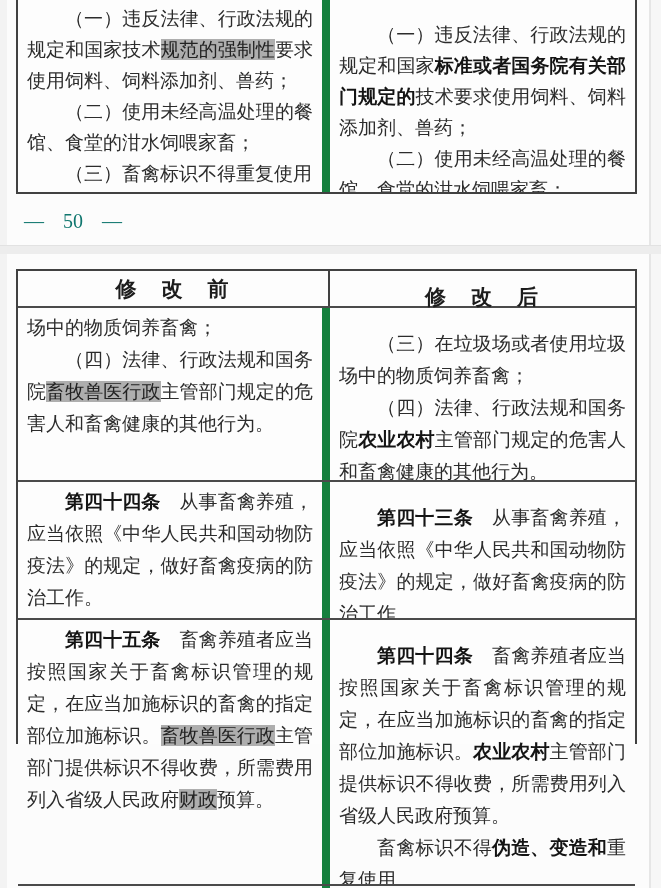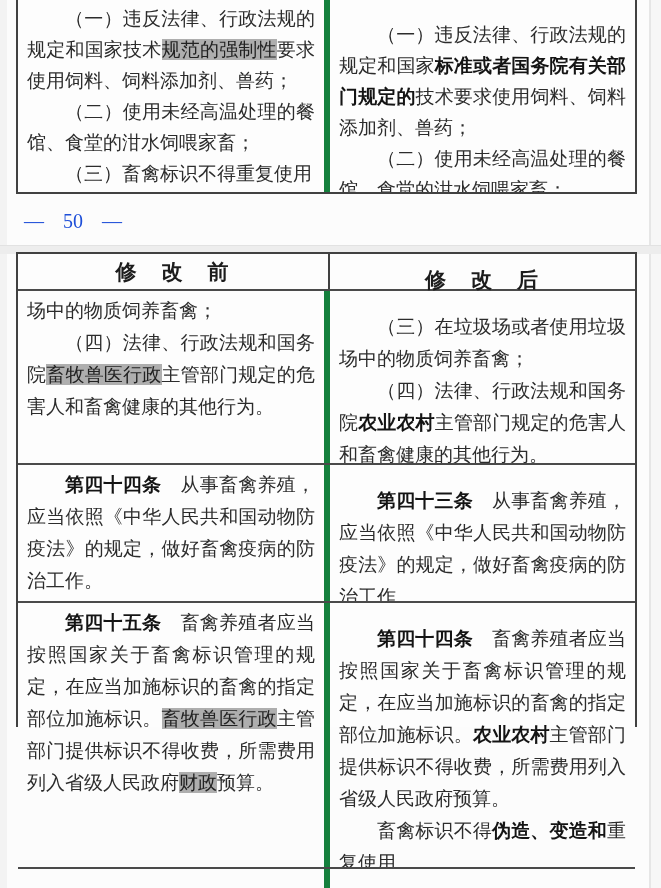--- a/index.html
+++ b/index.html
@@ -11,25 +11,25 @@
   }
   
   .edge-left{position:absolute;left:0;top:0;width:7px;height:888px;background:#f3f3f3;}
   .edge-right{position:absolute;left:649px;top:0;width:2px;height:888px;background:#e6e6e6;}
   .edge-right-shade{position:absolute;left:651px;top:0;width:10px;height:888px;background:#f7f7f7;}
   .page-break{position:absolute;left:0;top:245px;width:661px;height:8px;background:#ededed;border-top:1px solid #e2e2e2;}
 
   
   .table{position:absolute;left:16px;width:621px;box-sizing:border-box;border:2px solid #414141;background:#fdfdfd;}
   .table-top{top:0;height:194px;border-top:none;}
-  .table-main{top:252px;height:475px;border-bottom:none;}
+  .table-main{top:269px;height:475px;border-bottom:none;}
   .trow{display:flex;box-sizing:border-box;border-bottom:2px solid #4a4a4a;}
   .trow:last-child{border-bottom:none;}
   .cell{box-sizing:border-box;overflow:hidden;text-align:justify;}
-  .cell-left{width:312px;border-right:6px solid #15803d;}
+  .cell-left{width:312px;border-right:8px solid #15803d;}
   .cell-right{flex:1;margin-top:16px;}
   .cell{padding:3px 9px 0 9px;font-size:19px;line-height:31px;}
   .table-main .cell{line-height:32px;padding-top:4px;}
   .row-fill{height:192px;border-bottom:none;}
   .row-header{height:37px;}
   .row-1{height:174px;justify-content:flex-end;}
   .row-2{height:138px;}
   .row-3{height:266px;}
   .row-4{height:40px;border-bottom:none;}
   .hcell{box-sizing:border-box;display:flex;align-items:center;justify-content:center;
@@ -41,21 +41,21 @@
   
   .para{margin:0;text-indent:2em;}
   .para.noindent{text-indent:0;}
   .seg-normal{}
   .seg-bold{font-weight:700;color:#141414;font-family:"Liberation Sans","DejaVu Sans",sans-serif;}
   .seg-highlight{background:#aeaeae;color:#222;}
 
   
   .page-number{
     position:absolute;left:18px;top:205px;width:110px;height:32px;
-    font-size:20px;color:#1d4ed8;text-align:center;word-spacing:14px;line-height:32px;
+    font-size:20px;color:#0f766e;text-align:center;word-spacing:14px;line-height:32px;
   }
 </style>
 </head>
 <body>
 
 <div class="screen">
 
   <div class="edge-left"></div>
   <div class="edge-right"></div>
   <div class="edge-right-shade"></div>

